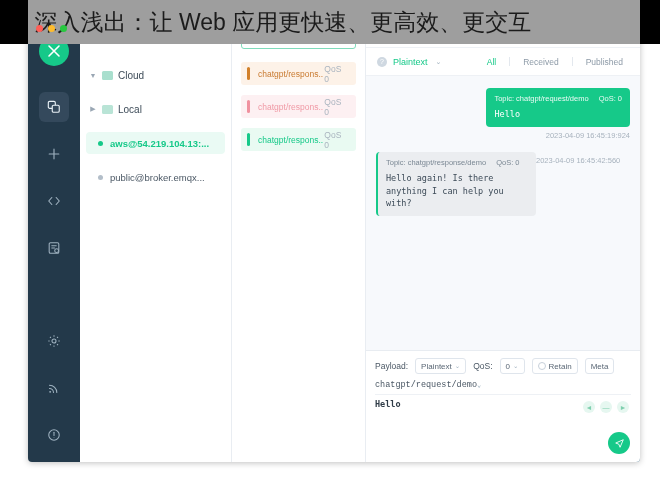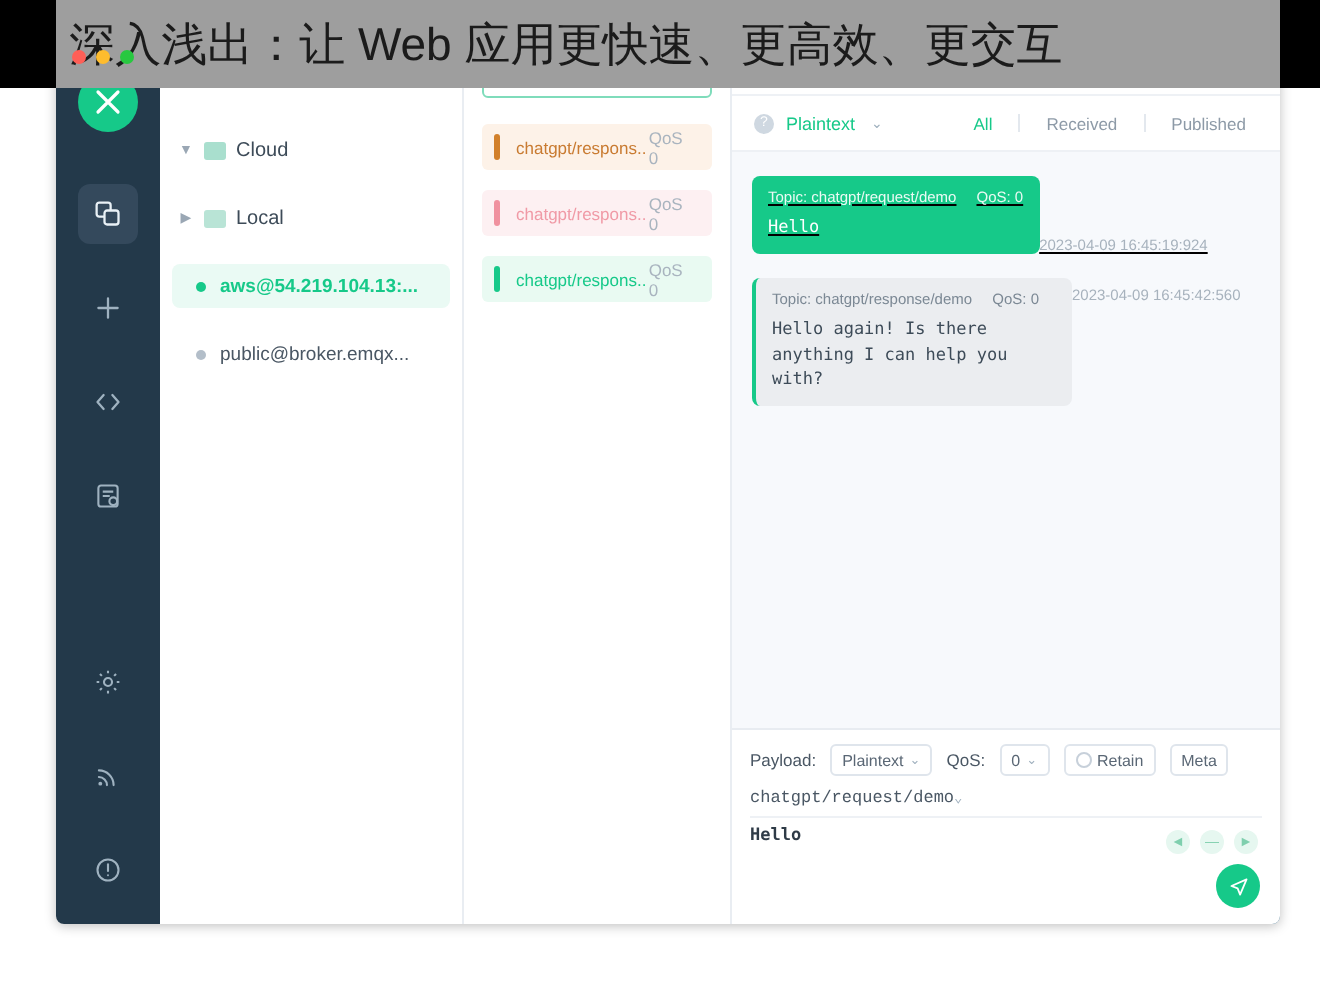--- a/index.html
+++ b/index.html
@@ -132,38 +132,38 @@
   .fmt-caret { font-size: 7px; color: #9fb0be; margin-left: 2px; }
   .msg-head-spacer { flex: 1 1 auto; }
   .filter { font-size: 8.5px; color: #8d9aa7; cursor: pointer; padding: 0 7px; }
   .filter.active { color: #16c989; }
   .fsep { width: 1px; height: 9px; background: #e3e8ee; }
 
   .msg-body {
     flex: 1 1 auto; background: #f7f9fc; padding: 12px 10px 0 10px;
     overflow: hidden; display: flex; flex-direction: column;
   }
-  .row-out { display: flex; flex-direction: row; align-items: flex-end; margin-bottom: 12px; text-decoration: underline; }
+  .row-out { display: flex; justify-content: flex-end; flex-direction: column; align-items: flex-end; margin-bottom: 12px; }
   .row-in  { display: flex; flex-direction: row; align-items: flex-start; margin-bottom: 12px; }
   .bubble-out {
     background: #16c989; color: #fff; border-radius: 4px;
     padding: 6px 8px 7px 8px; max-width: 172px;
   }
   .bubble-in {
     background: #ebedf0; color: #3d4b58; border-radius: 4px;
     border-left: 2px solid #16c989; padding: 6px 8px 7px 8px; max-width: 160px;
   }
   .b-meta { font-size: 7.5px; display: flex; gap: 10px; margin-bottom: 5px; flex-wrap: wrap;}
   .bubble-out .b-meta { color: #eafaf4; }
   .bubble-in .b-meta { color: #7b8894; }
   .b-payload { font-family: "DejaVu Sans Mono", monospace; font-size: 8.5px; line-height: 1.45; }
   .ts { font-size: 7.5px; color: #a7b2bd; margin-top: 4px; }
 
   
-  .pub-panel { background: #fff; border-top: 1px solid #e8ecf1; padding: 7px 9px 0 9px; height: 98px; position: relative; }
+  .pub-panel { background: #fff; border-top: 1px solid #e8ecf1; padding: 7px 9px 0 9px; height: 112px; position: relative; }
   .pub-row1 { display: flex; align-items: center; gap: 7px; margin-bottom: 6px; }
   .pl-label { font-size: 8.5px; color: #4a5764; }
   .pill {
     height: 16px; border: 1px solid #dfe5ec; border-radius: 3px; background: #fff;
     font-size: 8px; color: #5a6775; display: flex; align-items: center; gap: 3px;
     padding: 0 5px; cursor: pointer;
   }
   .pill .c { font-size: 6.5px; color: #9fb0be; }
   .radio { width: 8px; height: 8px; border: 1px solid #c7d0da; border-radius: 50%; }
   .pub-topic {

